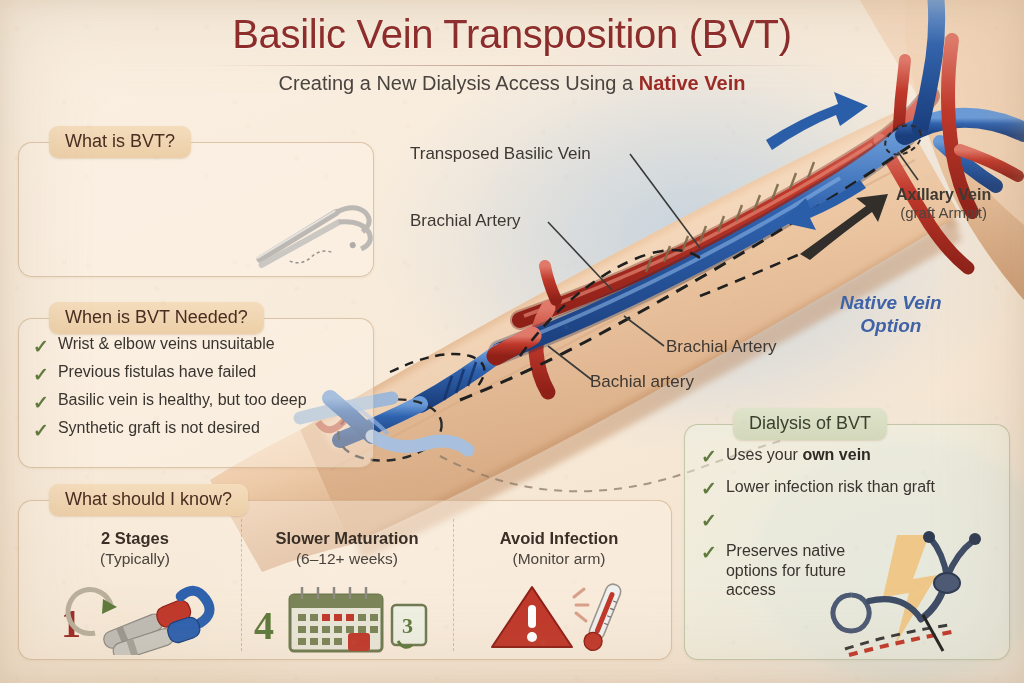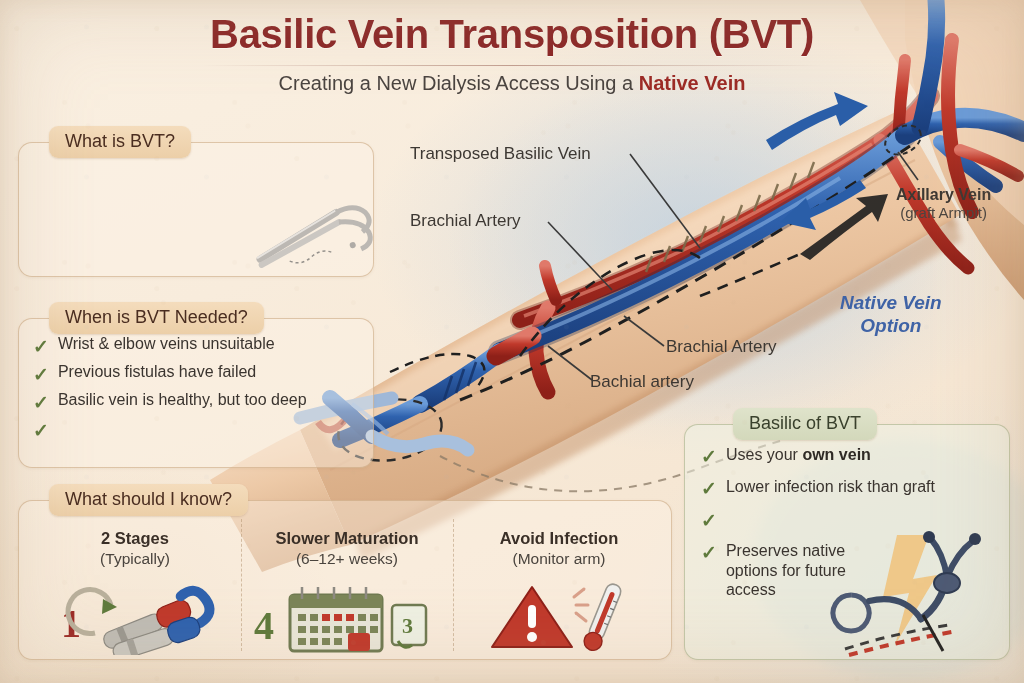--- a/index.html
+++ b/index.html
@@ -26,21 +26,21 @@
       radial-gradient(circle at 86% 78%, rgba(198,170,135,.10) 0 2px, transparent 3px),
       radial-gradient(circle at 55% 90%, rgba(198,170,135,.09) 0 2px, transparent 3px);
     background-size:140px 130px,170px 160px,120px 150px,190px 170px,160px 140px;
   }
   #vig{position:absolute;inset:0;pointer-events:none;
     box-shadow:inset 0 0 90px rgba(180,150,115,.30), inset 0 0 22px rgba(190,165,130,.22);}
 
   
   #header{position:absolute;left:0;top:12px;width:1024px;text-align:center;}
   .title{
-    font-size:40px;font-weight:bold;color:#8b2727;letter-spacing:-.3px;
+    font-size:40px;font-weight:normal;color:#8b2727;letter-spacing:-.3px;
     text-shadow:0 1px 0 rgba(255,255,255,.55);
   }
   .rule{width:620px;height:1px;margin:8px auto 6px;
     background:linear-gradient(90deg,rgba(160,110,95,0),rgba(150,95,80,.55),rgba(160,110,95,0));}
   .subtitle{font-size:20px;color:#4a4440;}
   .subtitle b{color:#9c2b26;}
 
   
   .panel{
     position:absolute;border:1px solid rgba(196,160,120,.55);border-radius:14px;
@@ -277,20 +277,21 @@
       <div class="bullet-row">
         <span class="ck">✓</span>
         <span class="txt">Previous fistulas have failed</span>
       </div>
       <div class="bullet-row">
         <span class="ck">✓</span>
         <span class="txt">Basilic vein is healthy, but too deep</span>
       </div>
       <div class="bullet-row">
         <span class="ck">✓</span>
+        <span class="txt">Synthetic graft is not desired</span>
       </div>
     </div>
   </div>
 
   <div class="panel" id="p-know">
     <div class="badge">What should I know?</div>
     <div class="cols">
 
       <div class="col">
         <div class="t1">2 Stages</div>
@@ -388,21 +389,21 @@
             </g>
           </svg>
         </div>
       </div>
 
 
     </div>
   </div>
 
   <div class="panel green" id="p-ben">
-    <div class="badge green" style="left:48px;">Basilic of BVT</div>
+    <div class="badge green" style="left:48px;">Dialysis of BVT</div>
 
     <svg style="position:absolute;right:4px;bottom:2px;" width="180" height="130">
       <path d="M72 8 L104 8 L88 52 L112 48 L70 118 L84 66 L58 70 Z" fill="#f0c27a" opacity=".85"></path>
       <path d="M26 86 m0 -18 a18 18 0 1 0 0.1 0" fill="none" stroke="#4d5a74" stroke-width="5"></path>
       <path d="M44 74 Q78 66 96 92" stroke="#3e4c66" stroke-width="6" fill="none" stroke-linecap="round"></path>
       <path d="M96 92 Q116 78 122 50" stroke="#3e4c66" stroke-width="7" fill="none" stroke-linecap="round"></path>
       <path d="M122 50 Q118 26 106 12" stroke="#3e4c66" stroke-width="6" fill="none" stroke-linecap="round"></path>
       <path d="M122 50 Q132 26 148 14" stroke="#3e4c66" stroke-width="6" fill="none" stroke-linecap="round"></path>
       <circle cx="104" cy="10" r="6" fill="#2f3b52"></circle>
       <circle cx="150" cy="12" r="6" fill="#2f3b52"></circle>

